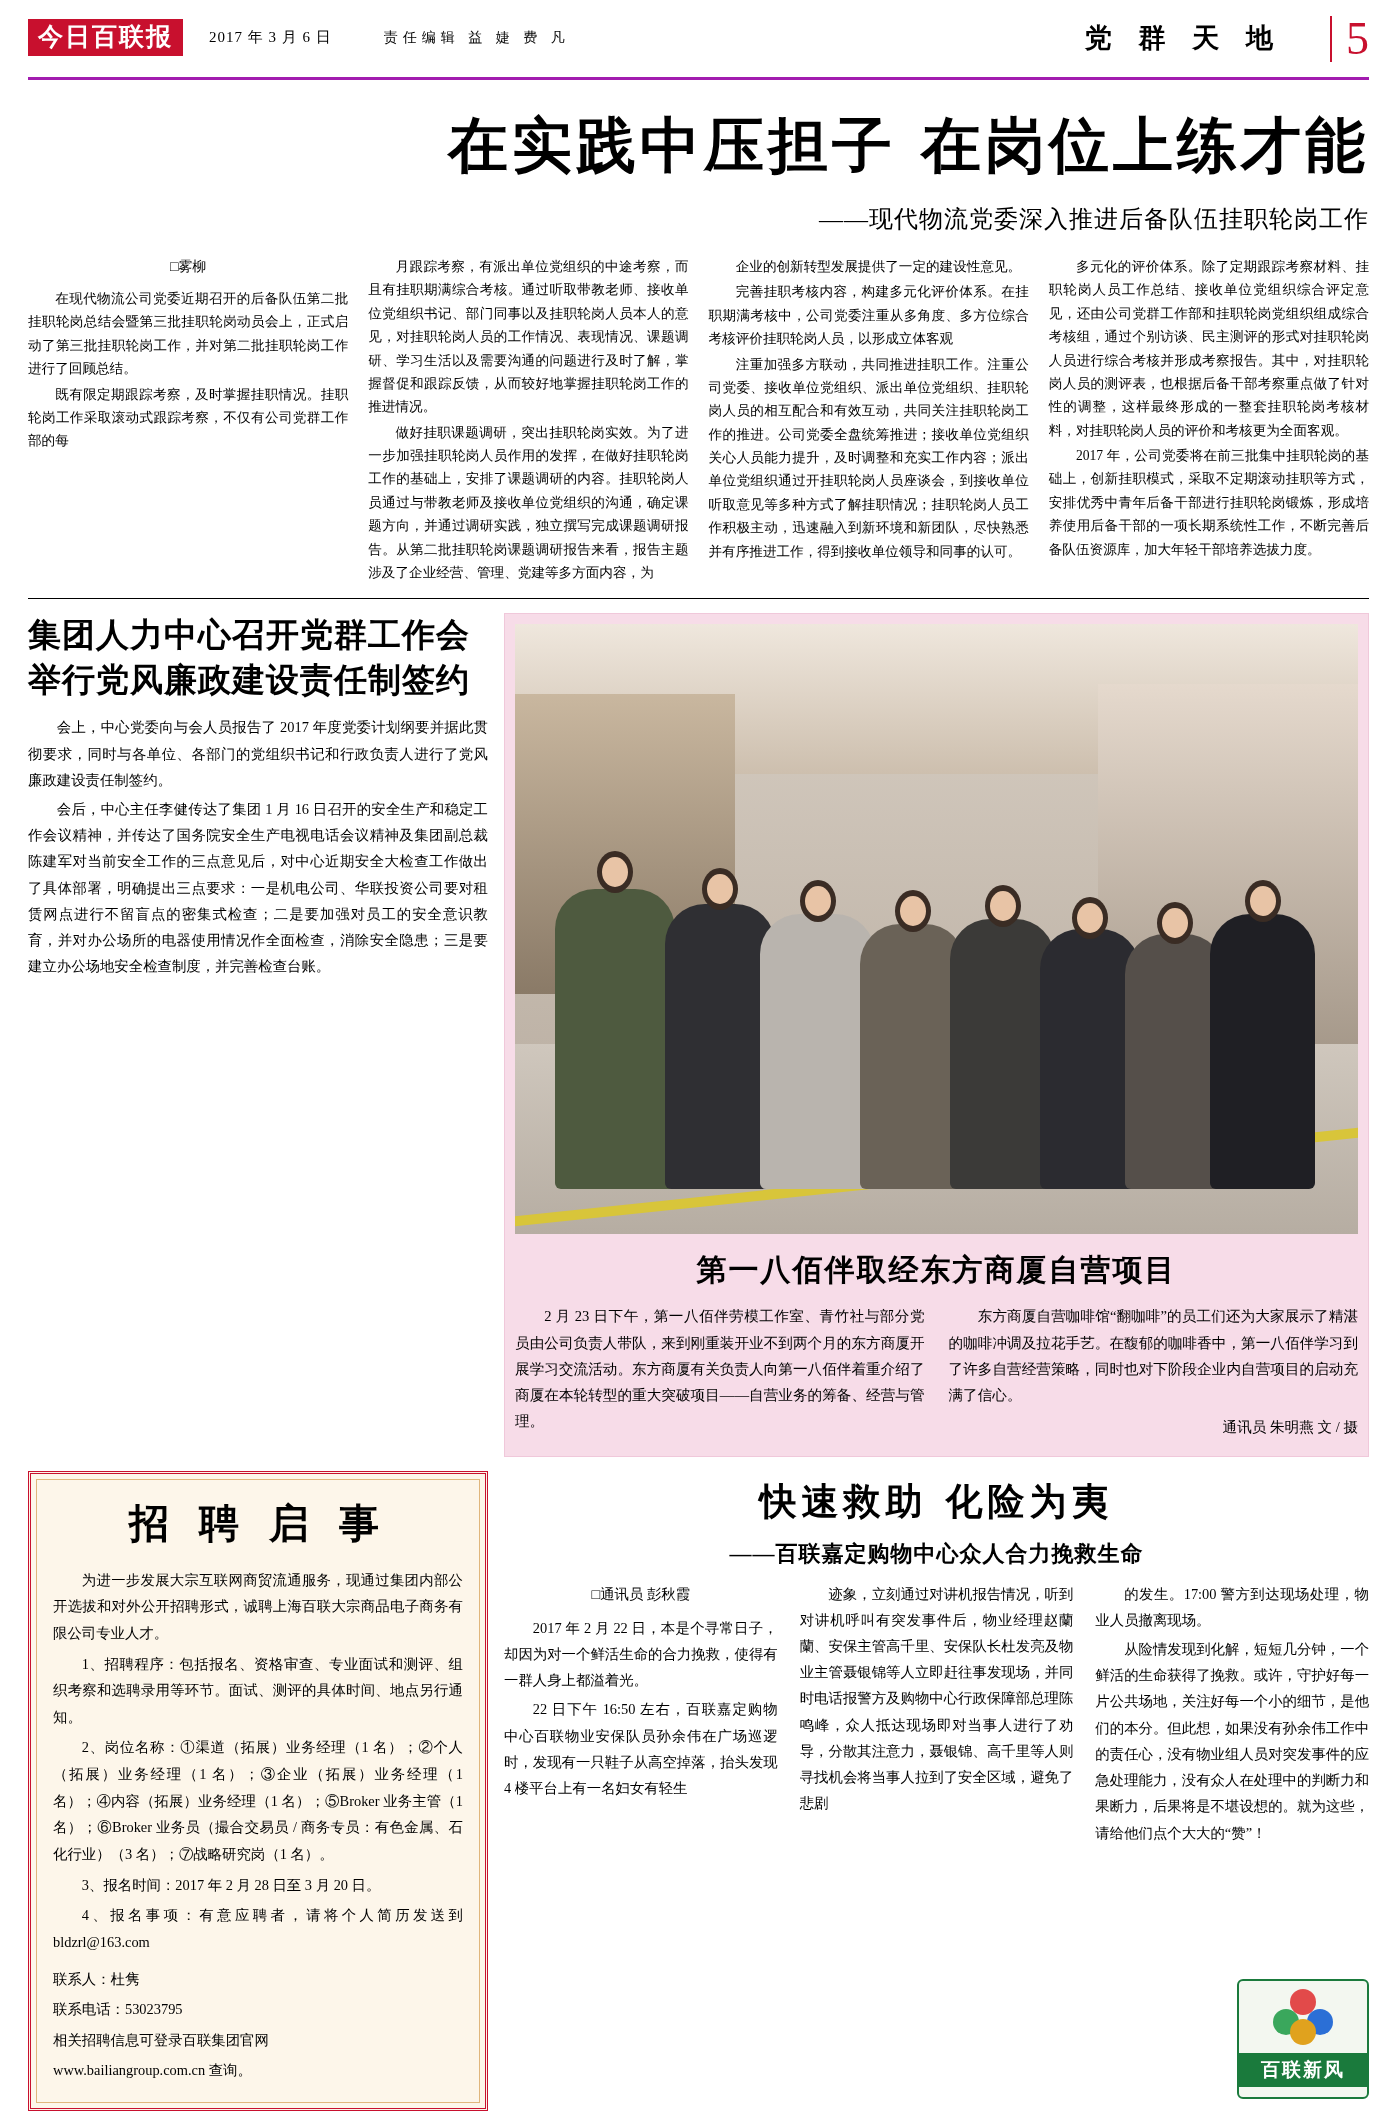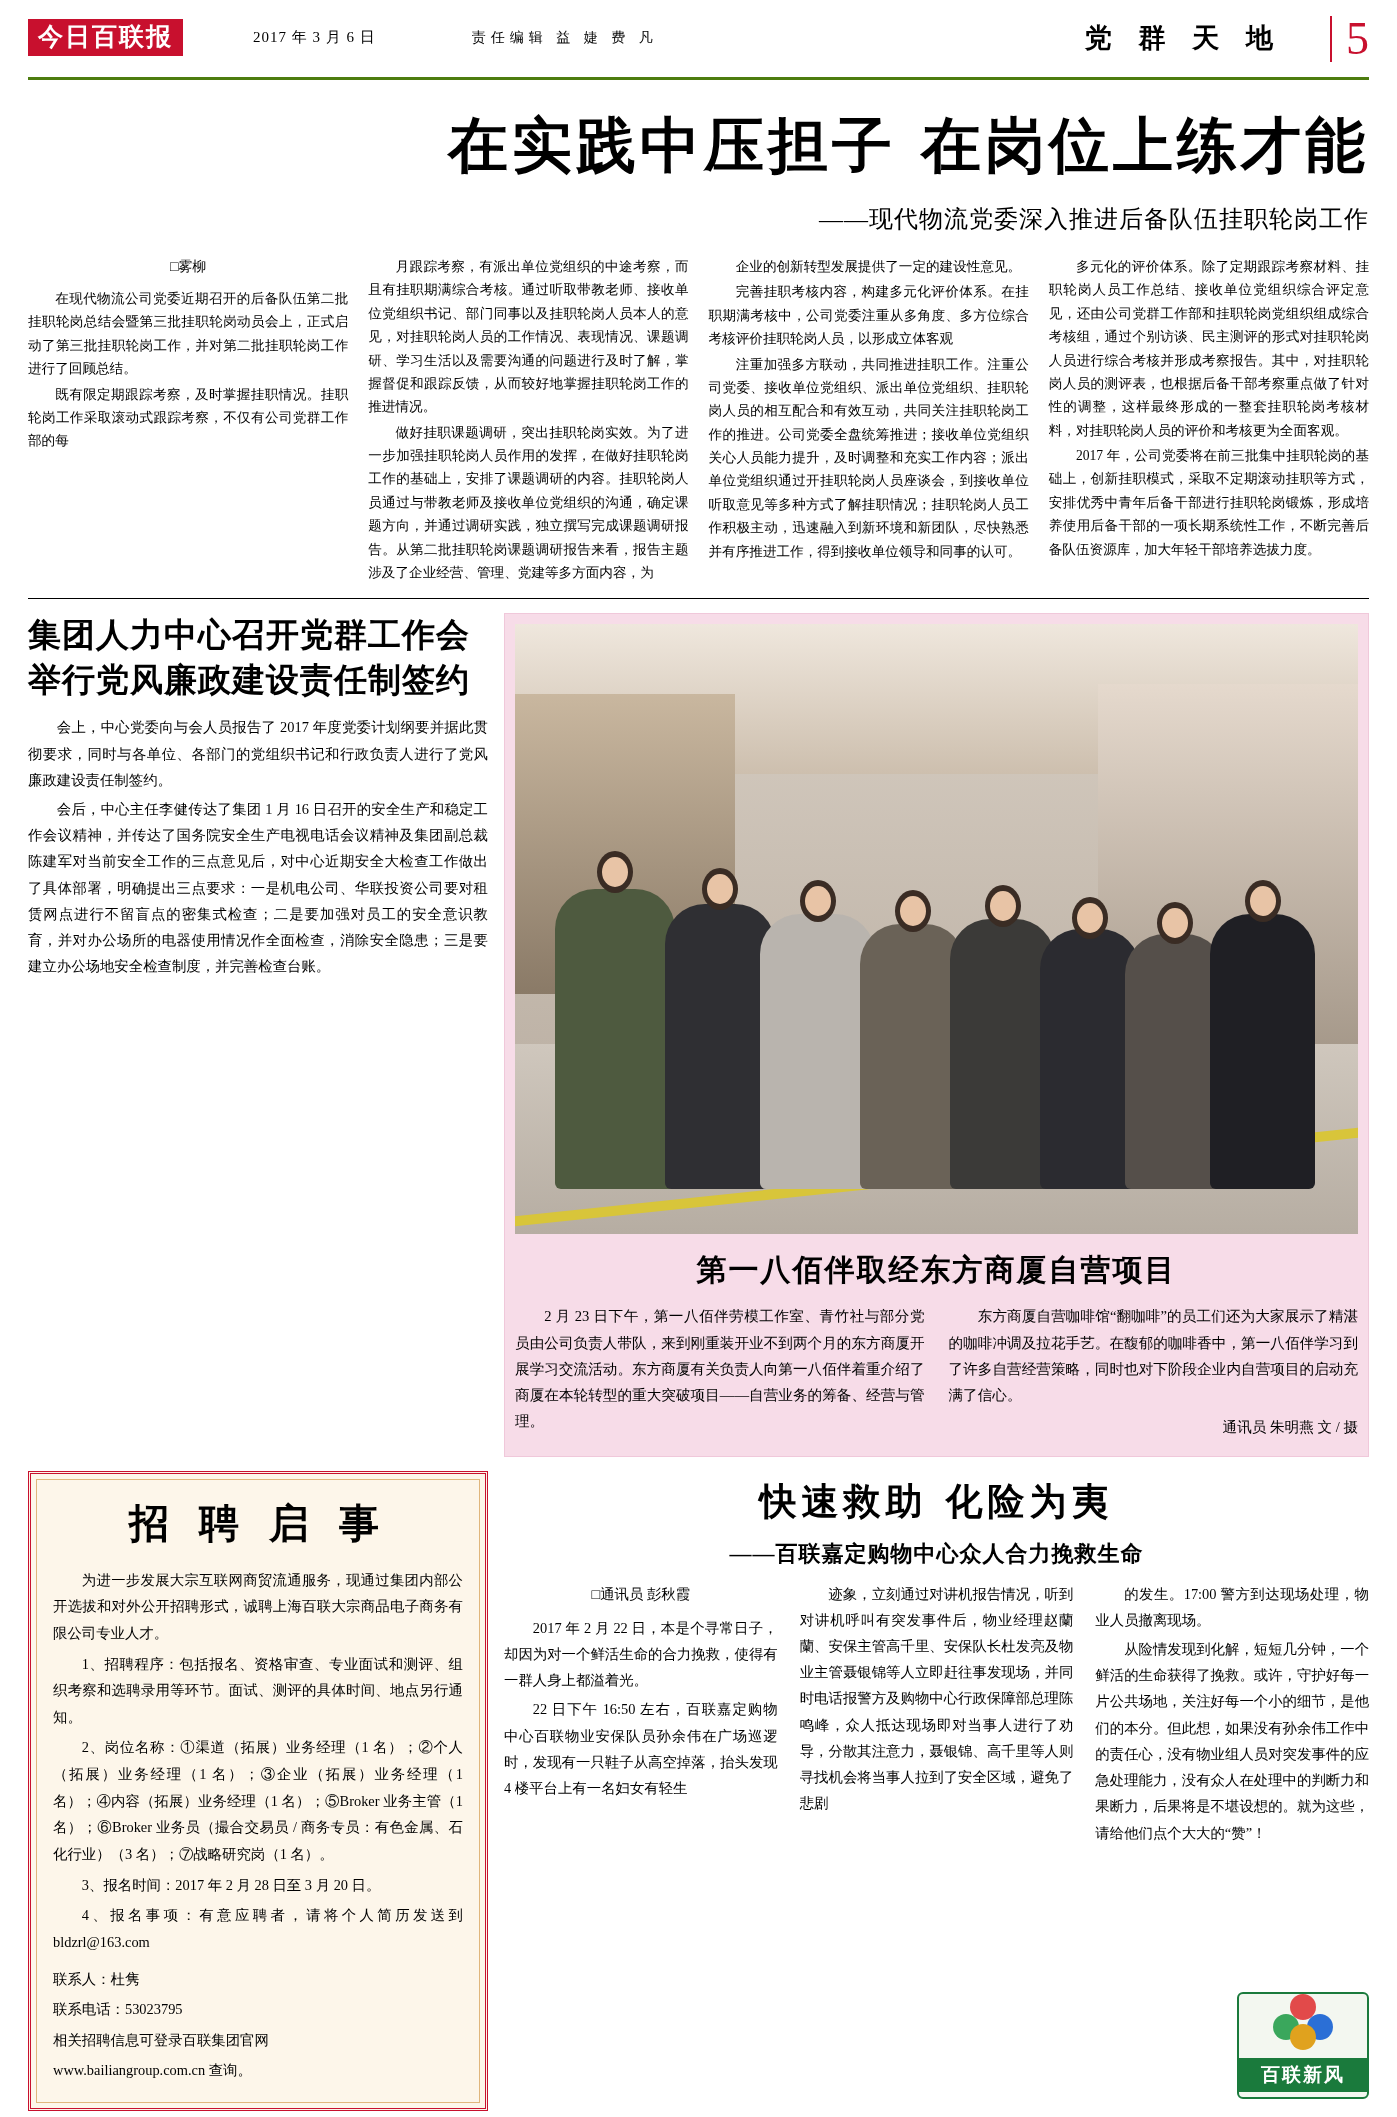--- a/index.html
+++ b/index.html
@@ -17,25 +17,24 @@
     position: absolute;
     left: 0; top: 0;
     width: 1397px; height: 2117px;
     padding: 18px 28px;
   }
 
   
   .masthead {
     display: flex;
     align-items: center;
-    border-bottom: 3px solid #4d7c0f;
+    border-bottom: 3px solid #a21caf;
     padding-bottom: 20px;
     height: 62px;
     position: relative;
-    gap: 44px;
   }
   .logo-box {
     background: #c8102e;
     color: #fff;
     font-weight: bold;
     font-size: 25px;
     letter-spacing: 2px;
     padding: 4px 10px 6px 10px;
     line-height: 1.1;
     font-family: "DejaVu Serif", serif;
@@ -246,25 +245,26 @@
   .bot-cols { display:flex; gap: 22px; margin-top: 12px; }
   .bot-cols .c { flex:1; font-size: 14.4px; line-height:1.82; text-align: justify; }
   .bot-cols .c p { margin: 0 0 3px 0; text-indent: 2em; }
   .bot-byline { text-align:center; text-indent:0 !important; margin-bottom:8px !important; }
 
   .badge {
     position:absolute;
     right: 28px;
     bottom: 18px;
     width: 132px;
-    height: 107px;
+    height: 120px;
     background: #f3f7f0;
     border: 2px solid #1a7a3c;
     border-radius: 6px;
     text-align:center;
+    padding-top: 8px;
   }
   .badge .flower {
     width: 60px; height: 58px; margin: 0 auto;
     position: relative;
   }
   .badge .petal {
     position:absolute; width: 26px; height: 26px; border-radius: 50%;
   }
   .badge-label {
     margin-top: 6px;

